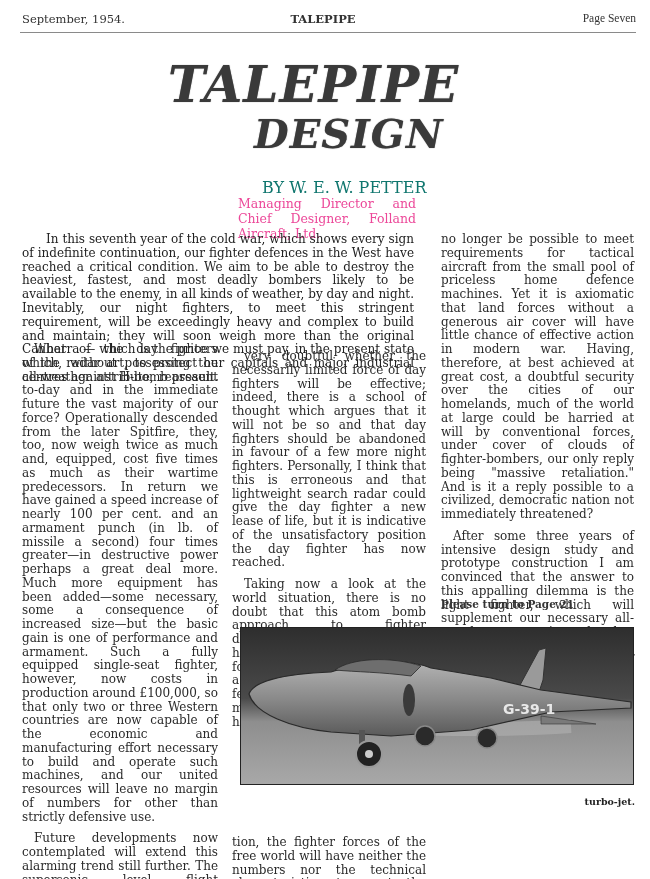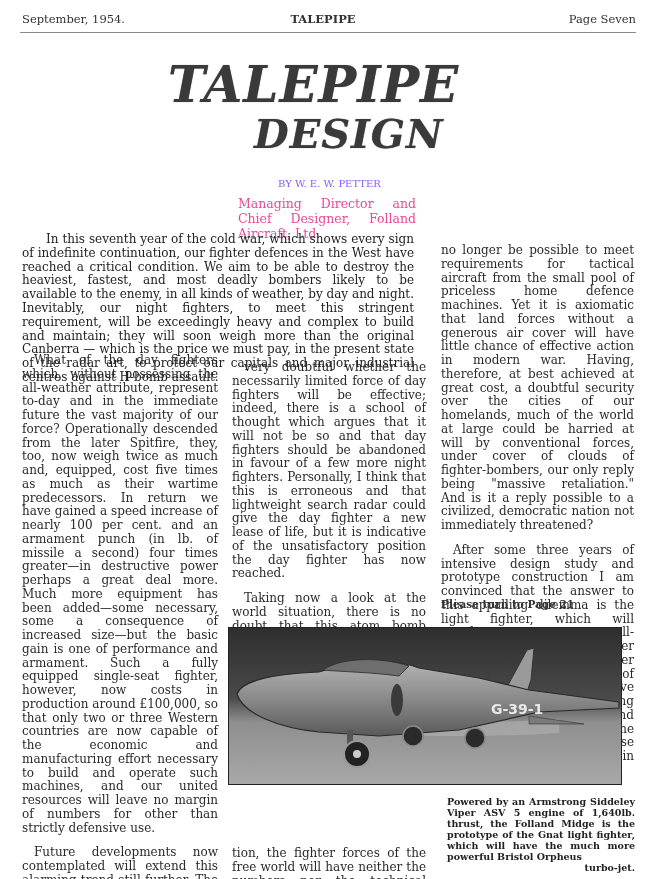--- a/index.html
+++ b/index.html
@@ -10,55 +10,55 @@
     color: #222;
   }
   .abs { position: absolute; }
   .header {
     top: 12px; left: 22px; right: 14px; height: 16px;
     font-size: 11.5px; color: #333;
   }
   .header span { position: absolute; top: 0; white-space: nowrap; }
   .header .date { left: 0; }
   .header .mag { left: 50%; transform: translateX(-50%); top: 0; margin-left: -6px; font-weight: bold; }
-  .header .page { right: 0; }
+  .header .page { right: 0; font-family: Liberation Serif, serif; }
   .rule { top: 32px; left: 20px; right: 14px; height: 1px; background: #8a8a8a; }
 
   .title1, .title2 {
     font-family: "DejaVu Serif", "Liberation Serif", serif;
     font-style: italic; font-weight: bold;
     color: #3a3a3a; letter-spacing: 1px;
     line-height: 1; white-space: nowrap;
     text-shadow: 0 0 1px #777;
   }
   .title1 { top: 60px; left: 168px; font-size: 50px; }
   .title2 { top: 114px; left: 254px; font-size: 40px; }
 
-  .byline { top: 178px; left: 278px; font-size: 10px; color: #8b5cf6; white-space: nowrap; }
+  .byline { top: 178px; left: 262px; font-size: 16px; color: #0f766e; white-space: nowrap; }
   .role { top: 196px; left: 238px; width: 178px; font-size: 12.5px; line-height: 15px; color: #ec4899; text-align: justify; }
 
   .lead {
     top: 233px; left: 22px; width: 392px;
     font-size: 12px; line-height: 13.8px; font-weight: normal; color: #222;
     text-align: justify; text-indent: 24px;
   }
 
   .col { font-size: 12px; line-height: 13.75px; color: #2a2a2a; text-align: justify; }
-  .col p { margin: 11px 0 8px 0; text-indent: 12px; }
+  .col p { margin: 0 0 8px 0; text-indent: 12px; }
   .col1 { top: 343px; left: 22px; width: 196px; }
   .col2 { top: 350px; left: 232px; width: 194px; }
   .col2b { top: 836px; left: 232px; width: 194px; }
   .col3 { top: 233px; left: 441px; width: 193px; }
   .col3 p:first-child { text-indent: 0; }
   .col2b p { text-indent: 0; }
 
   .turn { top: 598px; left: 441px; width: 193px; text-align: left; font-size: 10.5px; font-weight: bold; color: #333; }
 
   .photo {
-    top: 627px; left: 228px; width: 394px; height: 158px;
+    top: 627px; left: 240px; width: 394px; height: 158px;
     background: radial-gradient(ellipse at 50% 120%, #b8b8b8 0%, #9a9a9a 35%, #5a5a5a 70%, #3a3a3a 100%);
     overflow: hidden; border: 1px solid #222; box-sizing: border-box;
   }
   .photo svg { display: block; }
 
   .caption {
     top: 796px; left: 447px; width: 188px;
     font-size: 9.5px; line-height: 11px; font-weight: bold; color: #222;
     text-align: justify;
   }
@@ -129,15 +129,14 @@
     <text x="262" y="86" font-family="DejaVu Sans, sans-serif" font-size="14" font-weight="bold" fill="#e8e8e8">G-39-1</text>
     <rect x="118" y="102" width="6" height="22" fill="#555"></rect>
     <circle cx="128" cy="126" r="13" fill="#222" stroke="#999" stroke-width="2"></circle>
     <circle cx="128" cy="126" r="4" fill="#ccc"></circle>
     <circle cx="184" cy="108" r="10" fill="#2a2a2a" stroke="#888" stroke-width="1.5"></circle>
     <circle cx="246" cy="110" r="10" fill="#2a2a2a" stroke="#888" stroke-width="1.5"></circle>
   </svg>
 </div>
 
 <div class="abs caption">
-  <span>Powered by an Armstrong Siddeley Viper ASV 5 engine of 1,640lb. thrust, the Folland Midge is the prototype of the Gnat light fighter, which will have the much more powerful Bristol Orpheus</span>
   <span class="last">turbo-jet.</span>
 </div>
 
 </body></html>

